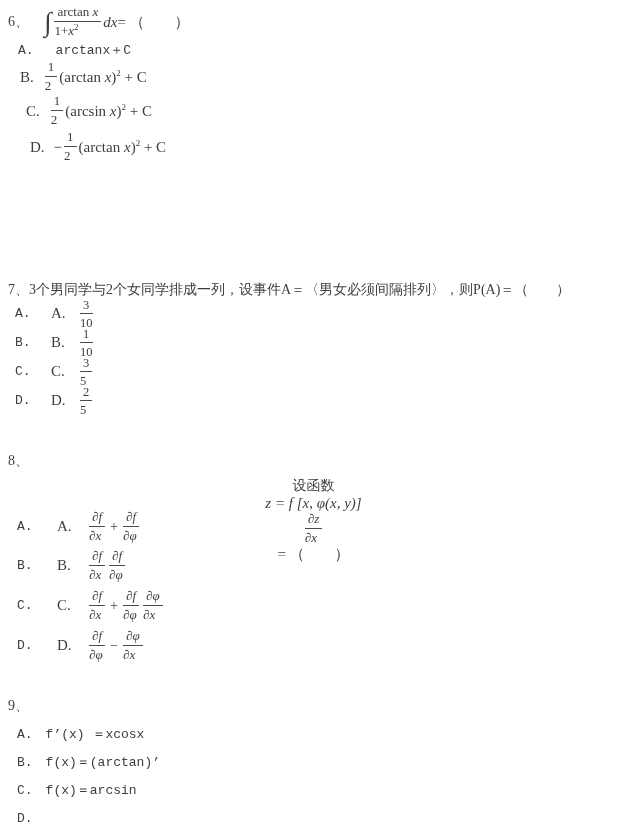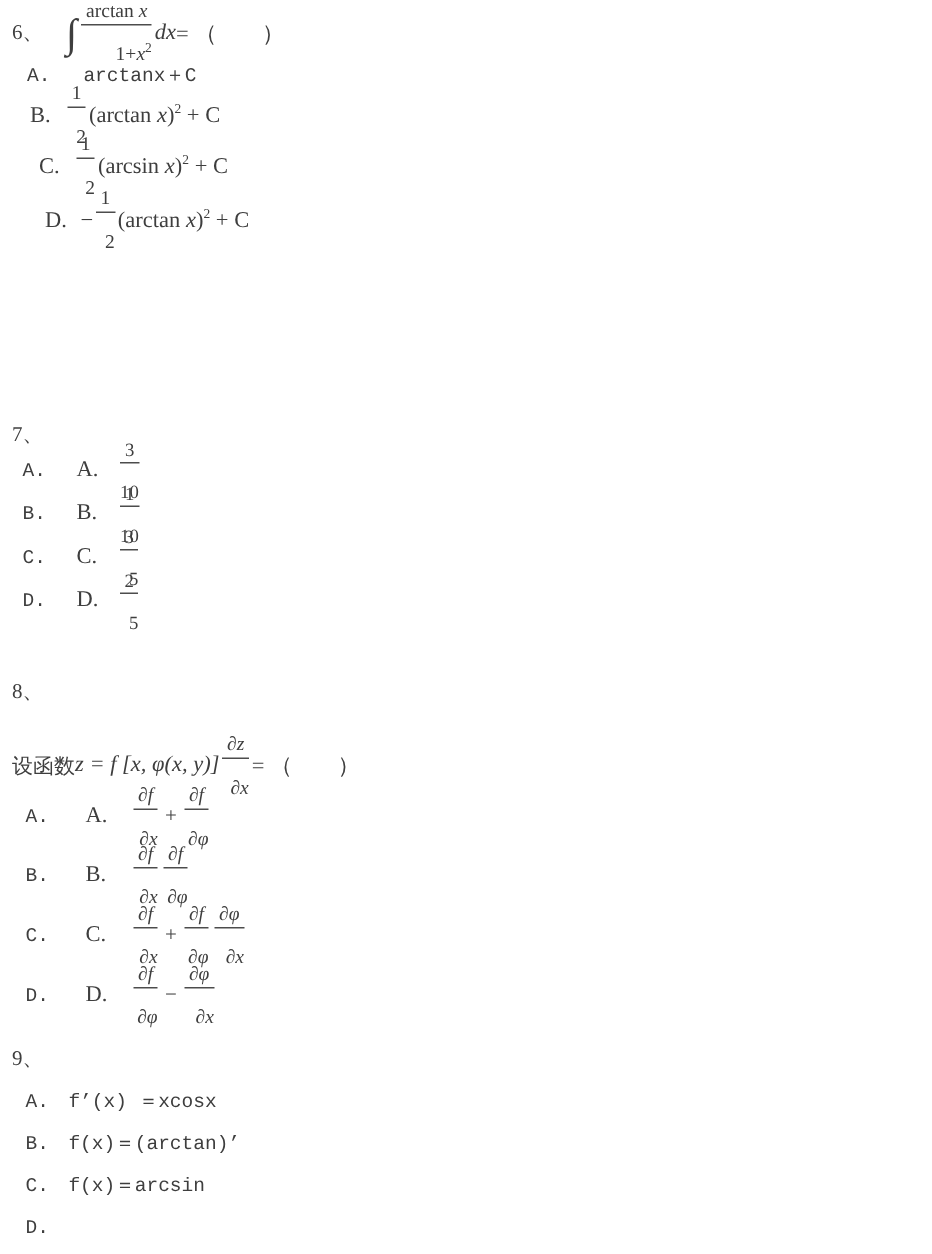--- a/index.html
+++ b/index.html
@@ -18,23 +18,23 @@
   .mono { font-family:"Liberation Mono","DejaVu Sans Mono",monospace; font-size:13px; }
   .math { font-family:"Liberation Serif","DejaVu Serif",serif; font-size:15px; }
   .it   { font-style:italic; }
   .rm   { font-style:normal; }
   .pre  { white-space:pre; }
   sup   { font-size:9px; line-height:0; }
 
   .row { display:flex; align-items:center; }
   .opt { display:flex; align-items:center; }
 
-  .frac { display:inline-block; text-align:right; vertical-align:middle; line-height:1.12; margin:0 2px; }
+  .frac { display:inline-block; text-align:left; vertical-align:middle; line-height:1.12; margin:0 2px; }
   .frac .num { display:block; border-bottom:1px solid #4c4c4c; padding:0 3px 1px; }
-  .frac .den { display:block; padding-top:12px; }
+  .frac .den { display:block; padding-top:2px; }
   .f13 { font-size:13px; }
   .f12 { font-size:12.5px; }
 
   .int { font-size:27px; line-height:1; margin-right:1px; font-family:"Liberation Serif",serif; }
 
   
   #q6 .stem { height:32px; }
   #q6 .qnum { margin-right:15px; }
   #q6 .optA { margin:4px 0 0 10px; height:16px; }
   #q6 .optA .txt { margin-left:22px; }
@@ -44,21 +44,21 @@
   #q6 .lab { font-size:15px; margin-right:9px; }
 
   
   #q7 .optr { margin-left:7px; height:29px; }
   #q7 .outer { width:23px; }
   #q7 .inner { font-size:15px; margin-left:13px; width:20px; }
   #q7 .frac { margin-left:9px; }
 
   
   #q8 .num8 { height:16px; }
-  #q8 .stem { margin-top:27px; height:31px; flex-wrap:nowrap; }
+  #q8 .stem { margin-top:9px; height:31px; flex-wrap:nowrap;flex-direction:column; }
   #q8 .optr { margin-left:9px; }
   #q8 .oA { margin-top:3px;  height:31px; }
   #q8 .oB { margin-top:8px;  height:31px; }
   #q8 .oC { margin-top:9px;  height:31px; }
   #q8 .oD { margin-top:9px;  height:31px; }
   #q8 .outer { width:26px; }
   #q8 .inner { font-size:15px; margin-left:14px; width:22px; }
   #q8 .fm { display:flex; align-items:center; margin-left:8px; }
   #q8 .op { margin:0 3px; font-size:14px; }
   .pf { font-style:italic; }
@@ -115,20 +115,21 @@
       <span class="num">1</span>
       <span class="den">2</span>
     </span>
     <span class="math"><span class="rm">(arctan </span><span class="it">x</span><span class="rm">)</span><sup>2</sup><span class="pre"> + C</span></span>
   </div>
 </section>
 
 <section class="q" id="q7">
   <div class="row">
     <span class="cn">7、</span>
+      <span class="cn">3个男同学与2个女同学排成一列，设事件A＝〈男女必须间隔排列〉，则P(A)＝（　　）</span>
   </div>
 
   <div class="opt optr">
     <span class="mono outer">A.</span>
     <span class="math inner">A.</span>
     <span class="frac f12 math">
       <span class="num">3</span>
       <span class="den">10</span>
     </span>
   </div>

